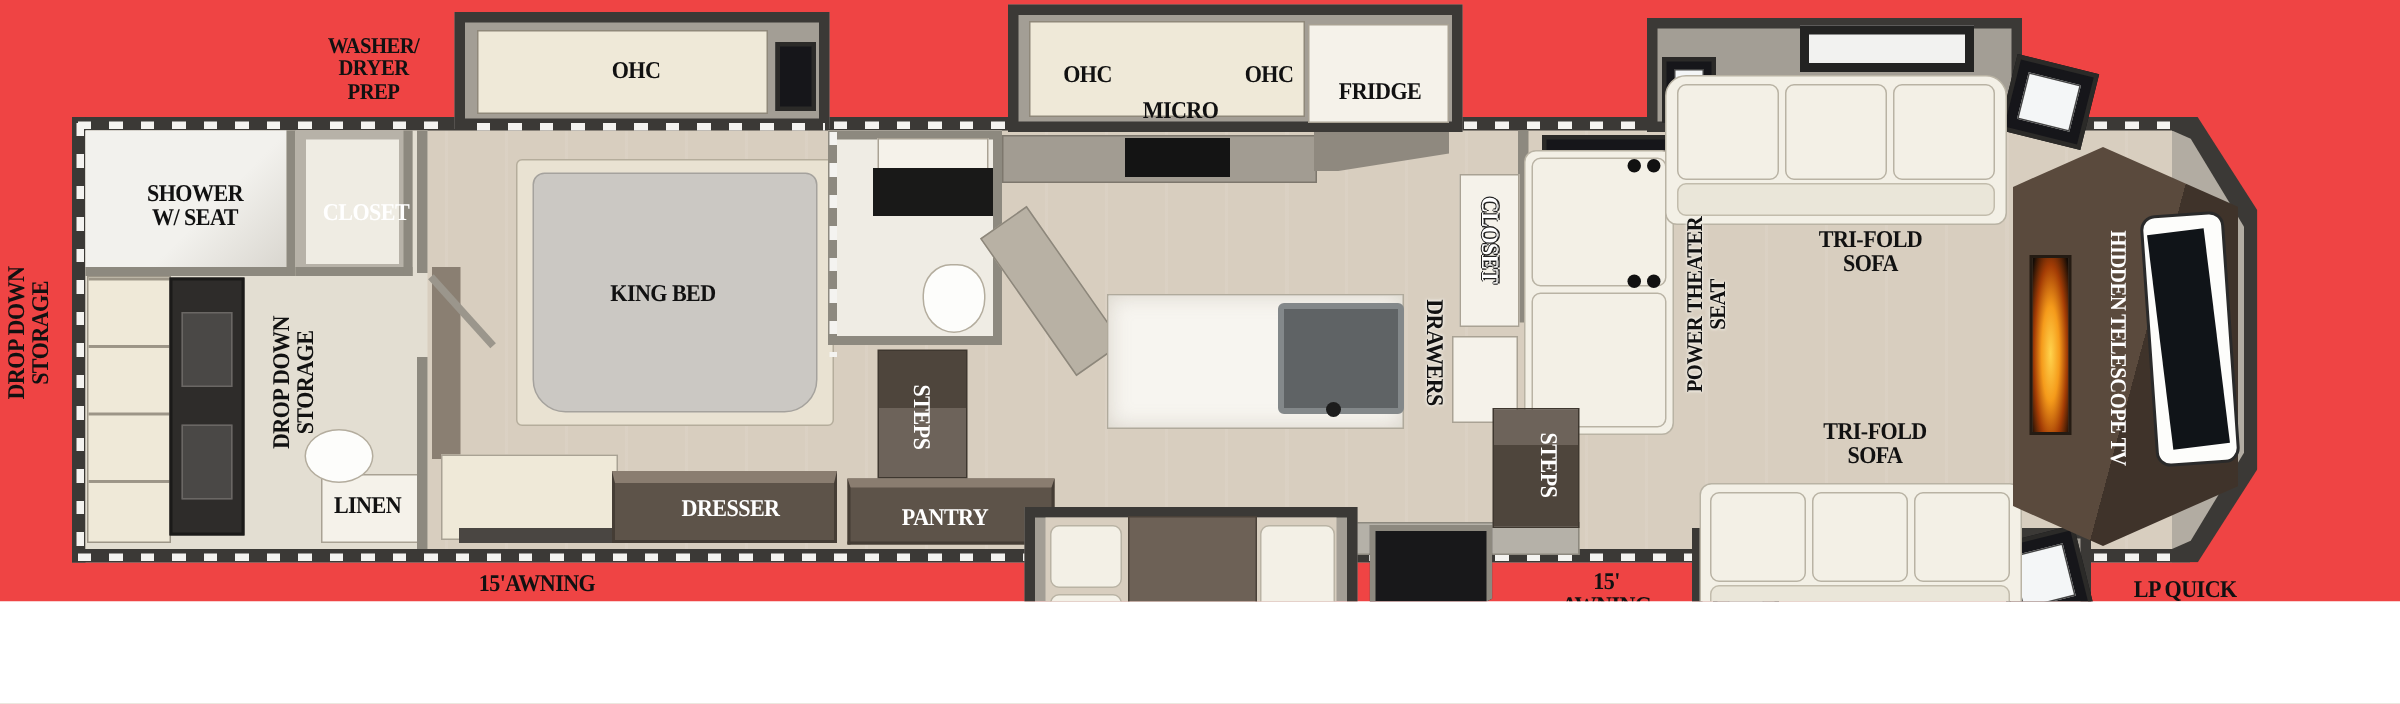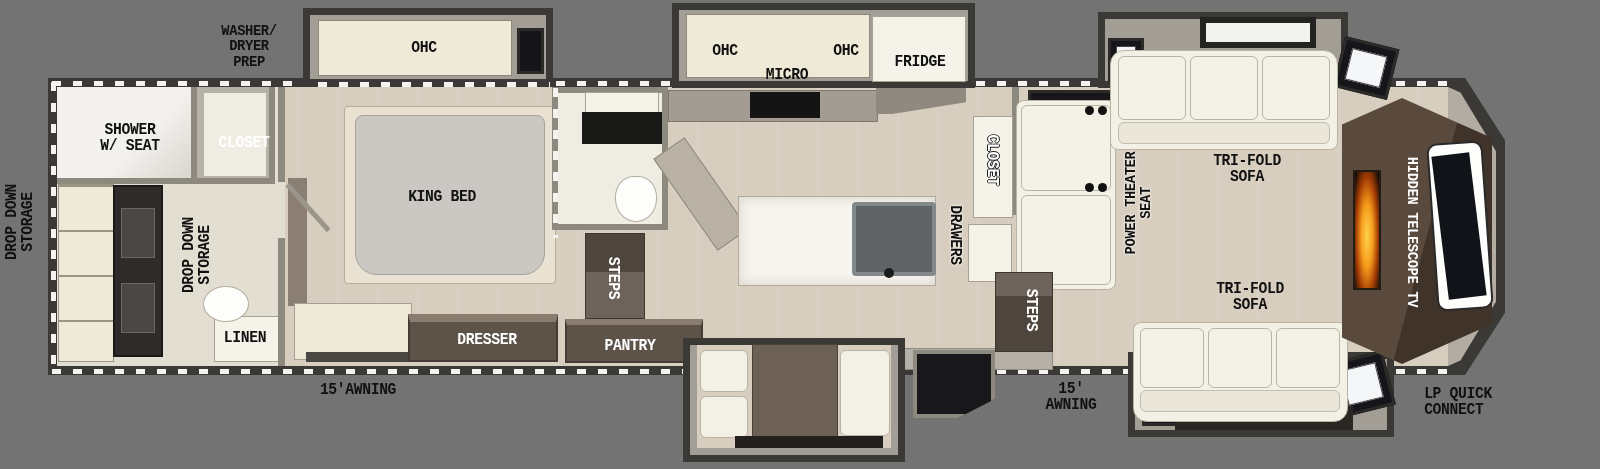--- a/index.html
+++ b/index.html
@@ -1,17 +1,17 @@
 <!DOCTYPE html>
 <html><head>
 <meta charset="utf-8">
 <style>
   html,body{margin:0;padding:0;background:#ffffff;}
-  #stage{position:relative;width:1600px;height:469px;background:#737373;overflow:hidden;
-         font-family:Liberation Mono, monospace;}
+  #stage{position:relative;width:1600px;height:401px;background:#ef4444;overflow:hidden;
+         font-family:Liberation Serif, serif;}
   #stage div{box-sizing:border-box;}
   .abs{position:absolute;}
   
   .lbl{position:absolute;white-space:pre-line;text-align:center;font-weight:700;color:#111111;
        font-size:16px;line-height:1.02;letter-spacing:-0.4px;
        transform:translate(-50%,-50%) scaleX(.92);z-index:30;}
   .lbl.small{font-size:15px;}
   .lbl.white{color:#ffffff;}
   .lbl.halo{text-shadow:0 0 2px #f2efe8,0 0 2px #f2efe8,0 0 3px #f2efe8;}
   .lbl.outline{text-shadow:-1px 0 0 #222,1px 0 0 #222,0 -1px 0 #222,0 1px 0 #222;}

